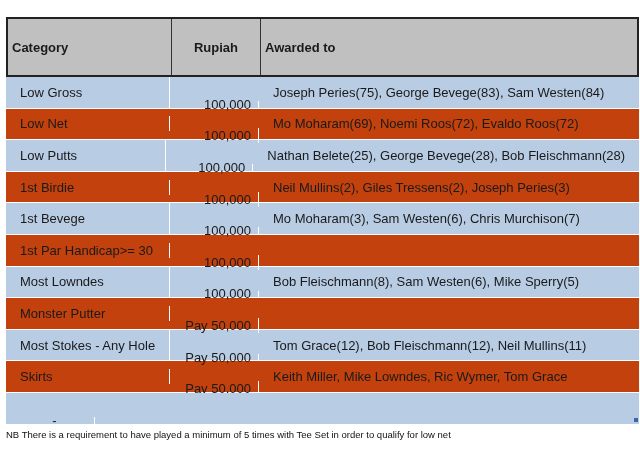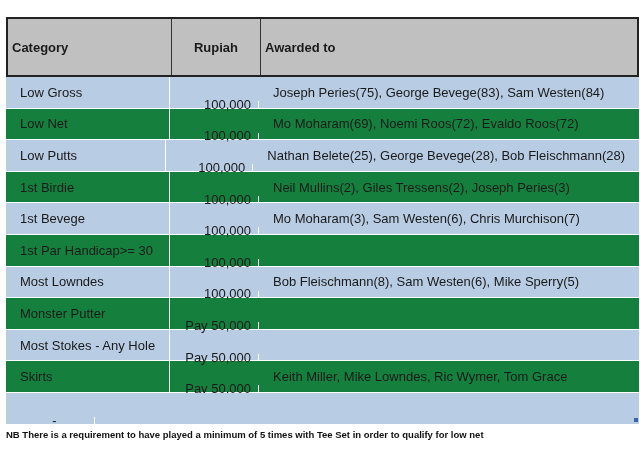--- a/index.html
+++ b/index.html
@@ -8,29 +8,29 @@
   .tbl { position: absolute; left: 6px; top: 17px; width: 633px; }
   .hdr { display: flex; height: 60px; background: #c0c0c0; border: 2px solid #222;
          box-sizing: border-box; }
   .hdr .c { display: flex; align-items: center; font-weight: bold; font-size: 13px;
             padding: 0 4px; box-sizing: border-box; }
   .hdr .c1 { width: 164px; border-right: 1px solid #333; }
   .hdr .c2 { width: 89px; justify-content: center; border-right: 1px solid #333; }
   .hdr .c3 { flex: 1; }
   .row { display: flex; height: 31.6px; border-bottom: 1px solid #ffffff; box-sizing: border-box; }
   .row.odd { background: #b8cce4; }
-  .row.even { background: #15803d; }
+  .row.even { background: #c2410c; align-items: center; }
   .row .c { display: flex; align-items: center; font-size: 13px; padding: 0 14px;
             box-sizing: border-box; white-space: nowrap; }
   .row .c1 { width: 164px; border-right: 1px solid #ffffff; }
   .row .c2 { width: 89px; justify-content: flex-end; border-right: 1px solid #ffffff; padding-right: 7px; margin-top: 24px; }
   .row .c2.center { justify-content: center; padding-right: 5px; }
   .row .c3 { flex: 1; }
   .resize { position: absolute; right: 1px; bottom: 2px; width: 4px; height: 4px; background: #3a66b0; }
-  .note { position: absolute; left: 6px; top: 429px; font-size: 9.5px; font-weight: bold; color: #111; }
+  .note { position: absolute; left: 6px; top: 429px; font-size: 9.5px; font-weight: normal; color: #111; }
 </style>
 </head>
 <body>
 
 <div class="tbl">
   <div class="hdr">
     <div class="c c1">Category</div>
     <div class="c c2">Rupiah</div>
     <div class="c c3">Awarded to</div>
   </div>
@@ -69,20 +69,21 @@
     <div class="c c2">100,000</div>
     <div class="c c3">Bob Fleischmann(8), Sam Westen(6), Mike Sperry(5)</div>
   </div>
   <div class="row even">
     <div class="c c1">Monster Putter</div>
     <div class="c c2">Pay 50,000</div>
   </div>
   <div class="row odd">
     <div class="c c1">Most Stokes - Any Hole</div>
     <div class="c c2">Pay 50,000</div>
+    <div class="c c3">Tom Grace(12), Bob Fleischmann(12), Neil Mullins(11)</div>
   </div>
   <div class="row even">
     <div class="c c1">Skirts</div>
     <div class="c c2">Pay 50,000</div>
     <div class="c c3">Keith Miller, Mike Lowndes, Ric Wymer, Tom Grace</div>
   </div>
   <div class="row odd" style="position:relative;">
     <div class="c c2 center">-</div>
     <div class="c c3"></div>
     <div class="resize"></div>

